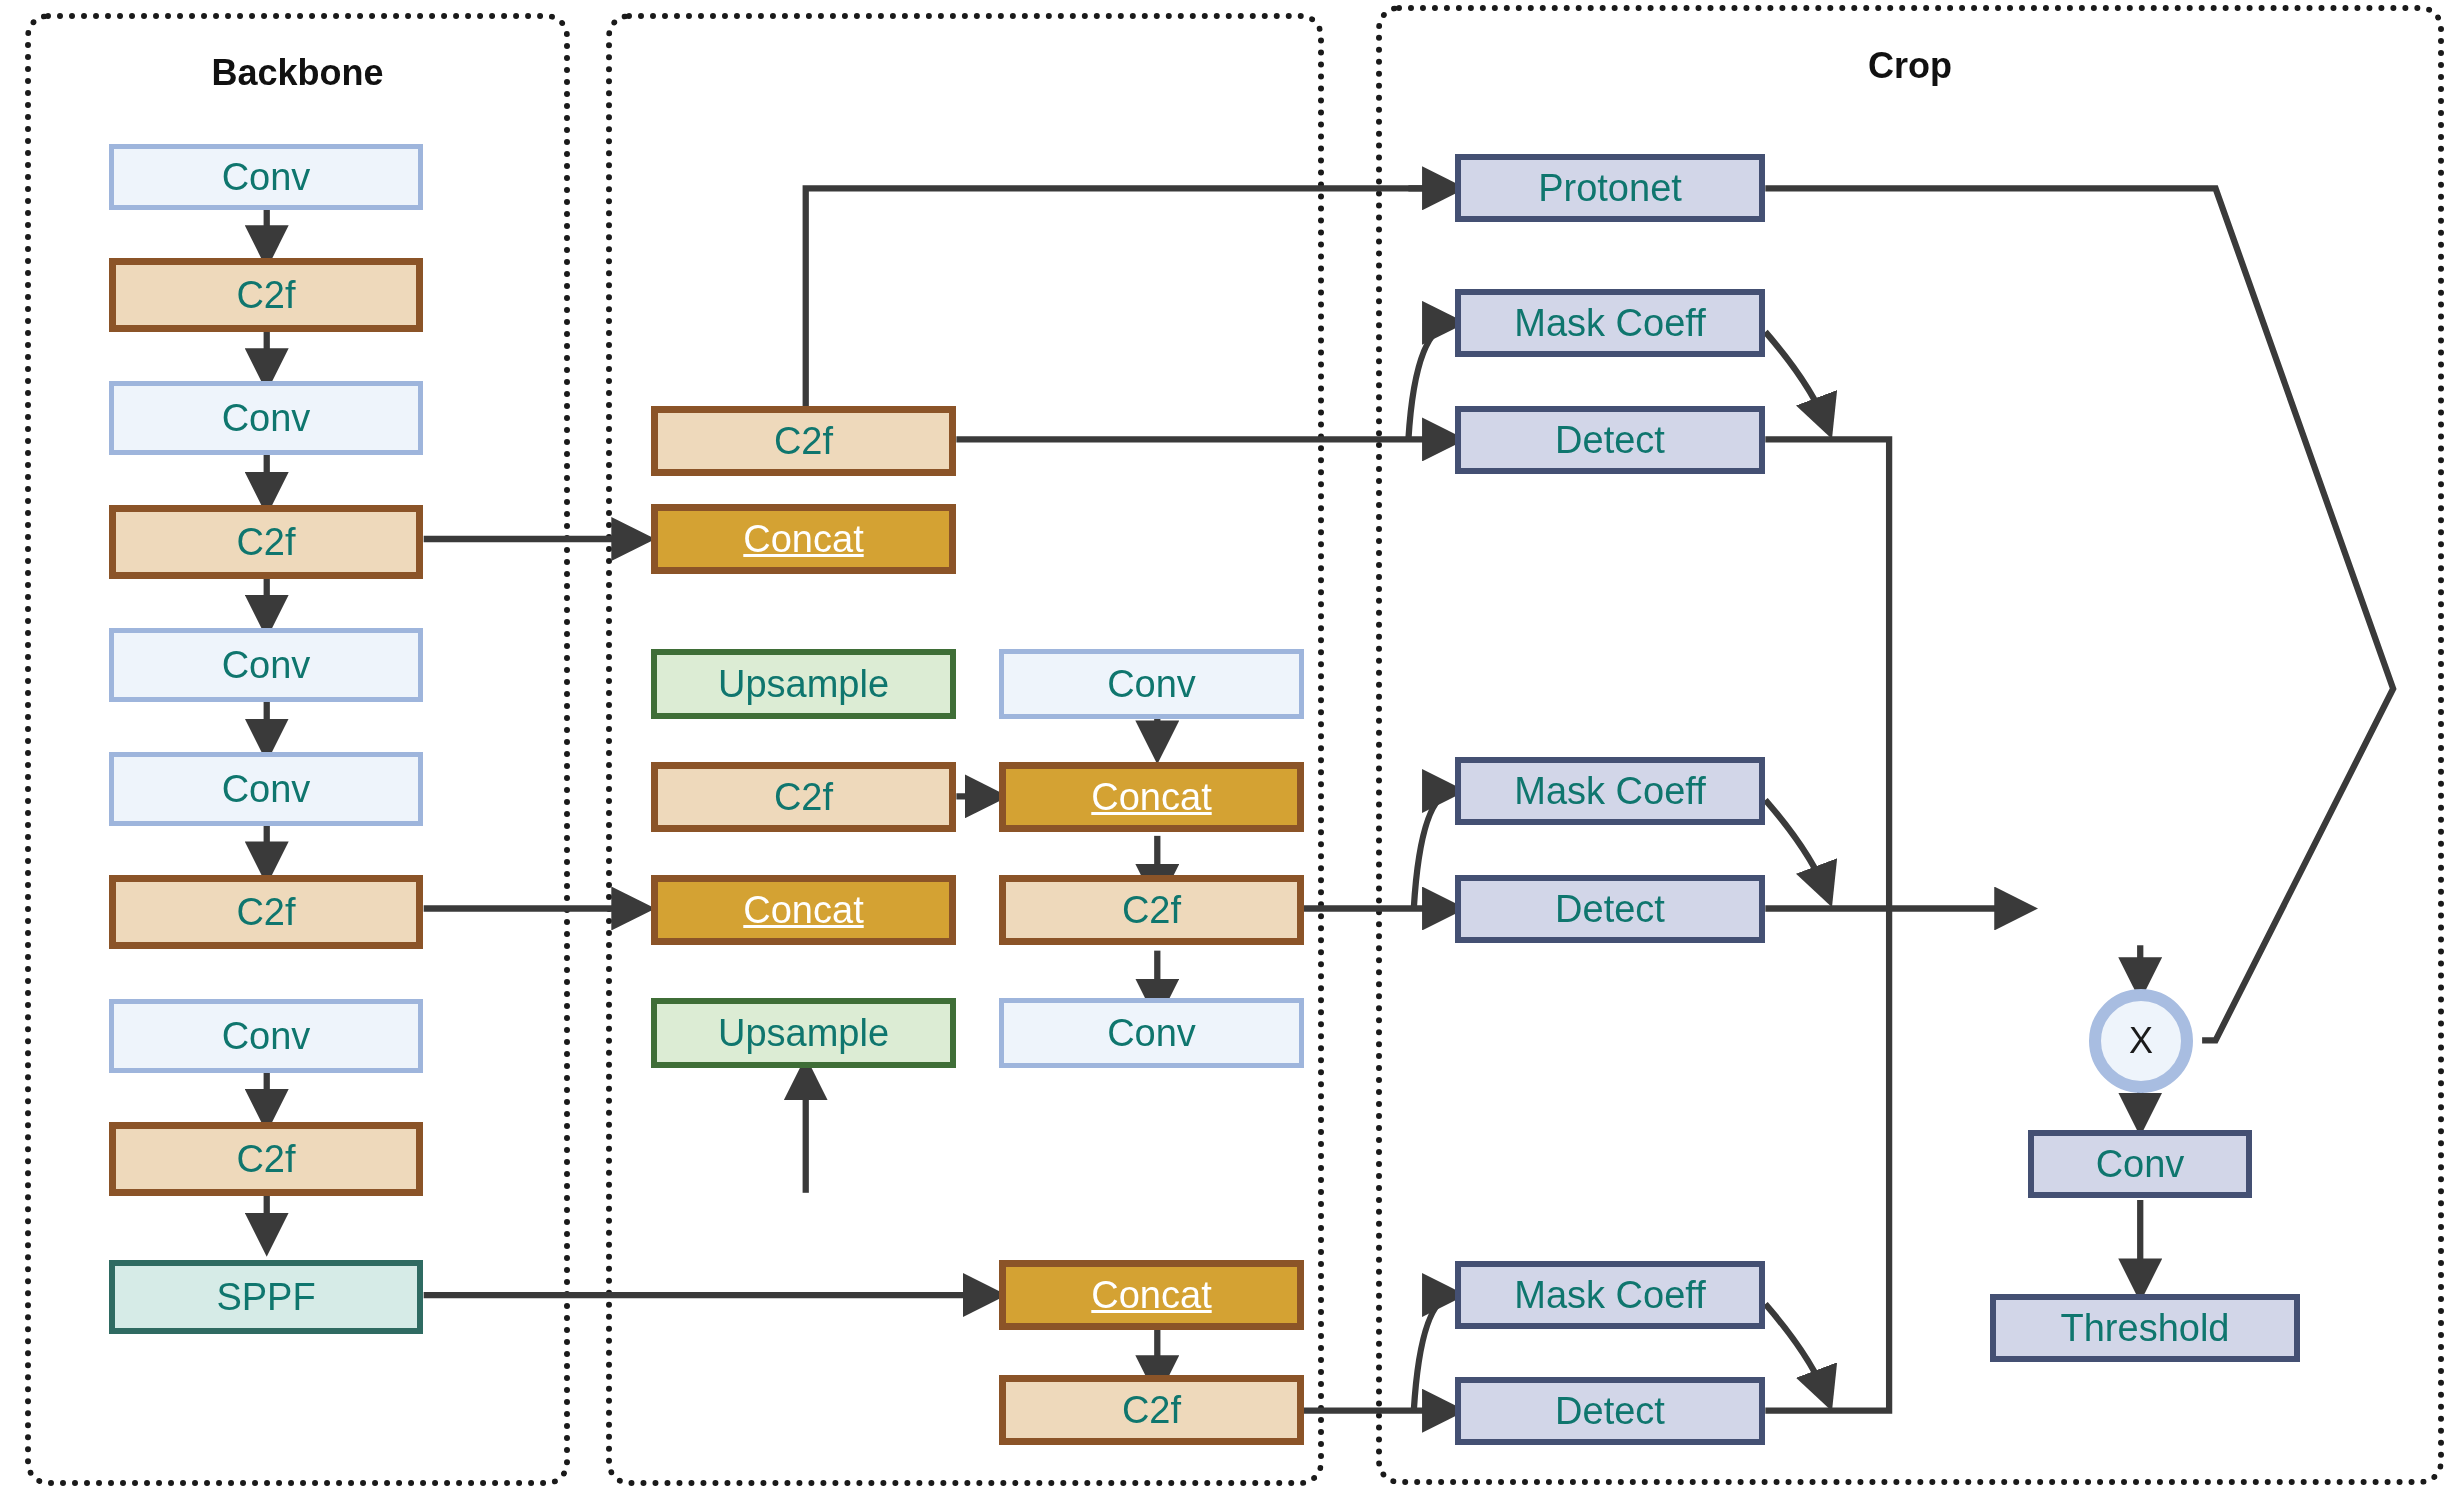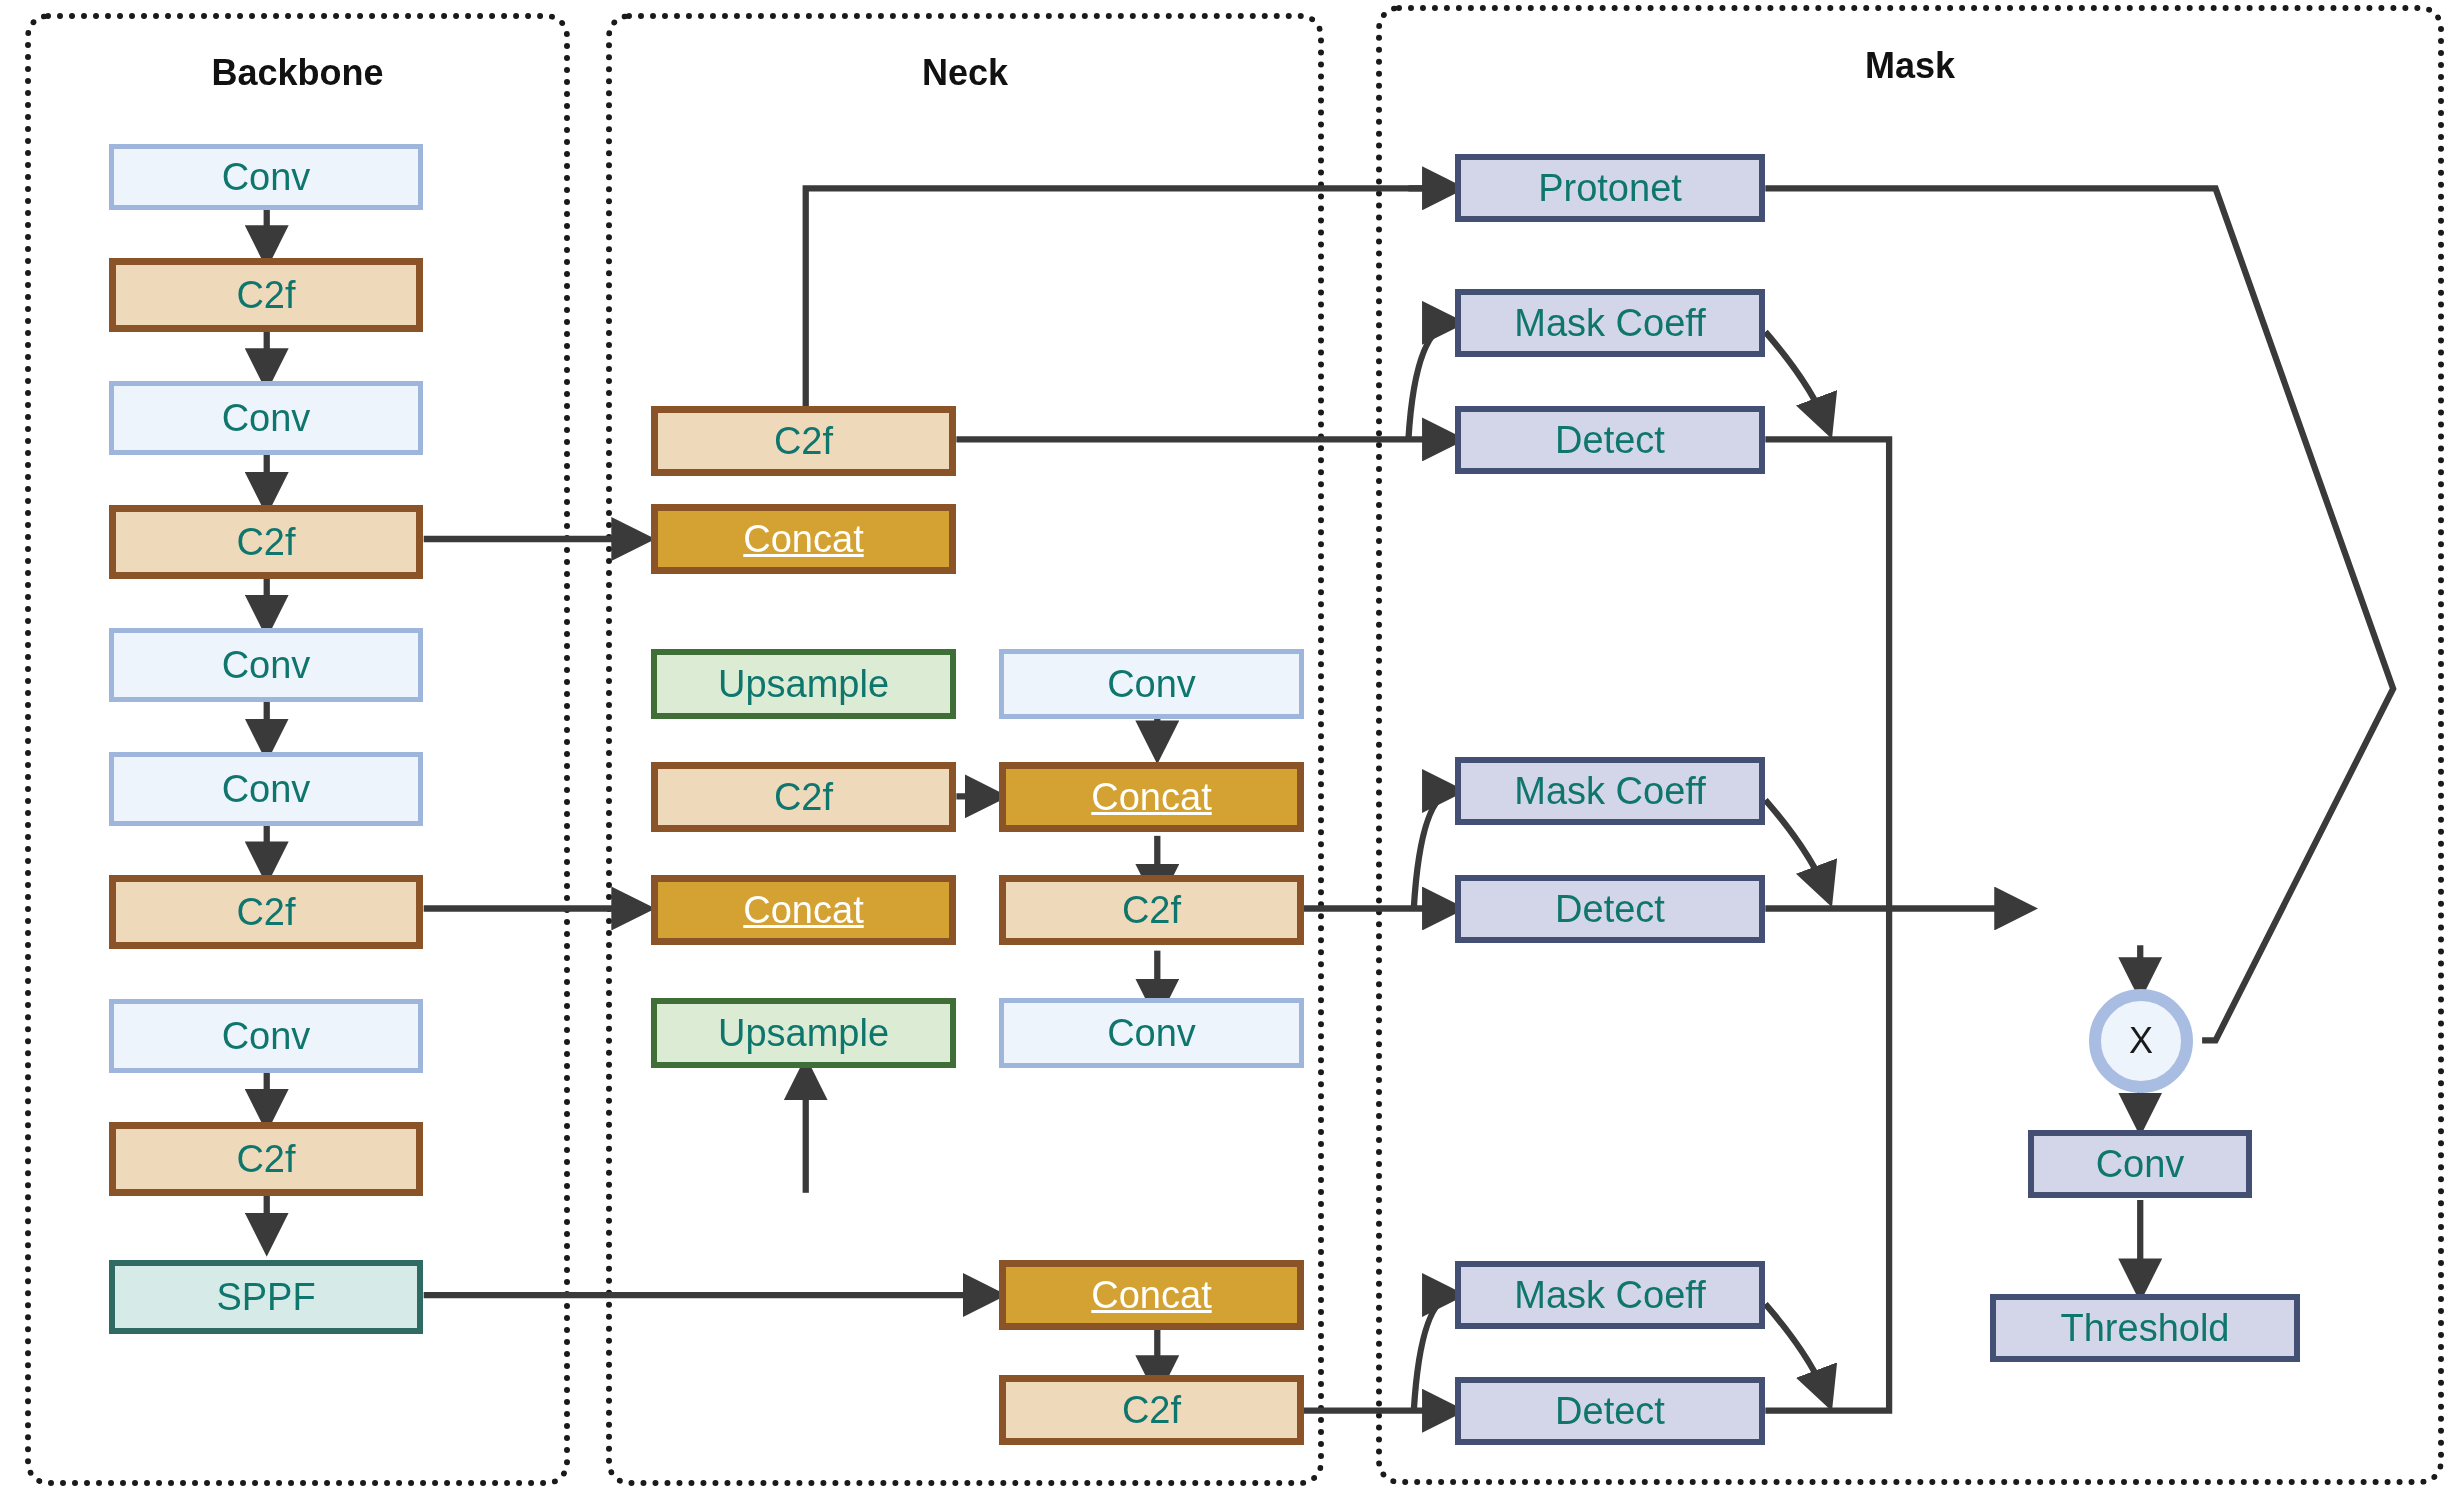--- a/index.html
+++ b/index.html
@@ -50,22 +50,21 @@
 </head>
 <body>
 
 <div id="stage">
 
   <div class="group-box" style="left:25px; top:12.6px; width:545px; height:1473px;"></div>
   <div class="group-box" style="left:606px; top:12.6px; width:718px; height:1473px;"></div>
   <div class="group-box" style="left:1376px; top:5.4px; width:1068px; height:1480px;"></div>
 
   <div class="group-title" style="left:25px; top:52px; width:545px;">Backbone</div>
-  <div class="group-title" style="left:606px; top:52px; width:718px;">Neck</div>
-  <div class="group-title" style="left:1376px; top:45px; width:1068px;">Mask</div>
+  <div class="group-title" style="left:1376px; top:45px; width:1068px;">Crop</div>
 
   <svg class="layer" viewBox="0 0 2731 1677" xmlns="http://www.w3.org/2000/svg">
     <defs>
       <marker id="ah" viewBox="0 0 12 12" refX="9" refY="6" markerWidth="7" markerHeight="7" orient="auto-start-reverse">
         <path d="M 0 0 L 12 6 L 0 12 z" fill="#3a3a3a"></path>
       </marker>
     </defs>
     <g stroke="#3a3a3a" stroke-width="7" fill="none" marker-end="url(#ah)">
 
       <path d="M 297 233 L 297 288"></path>

